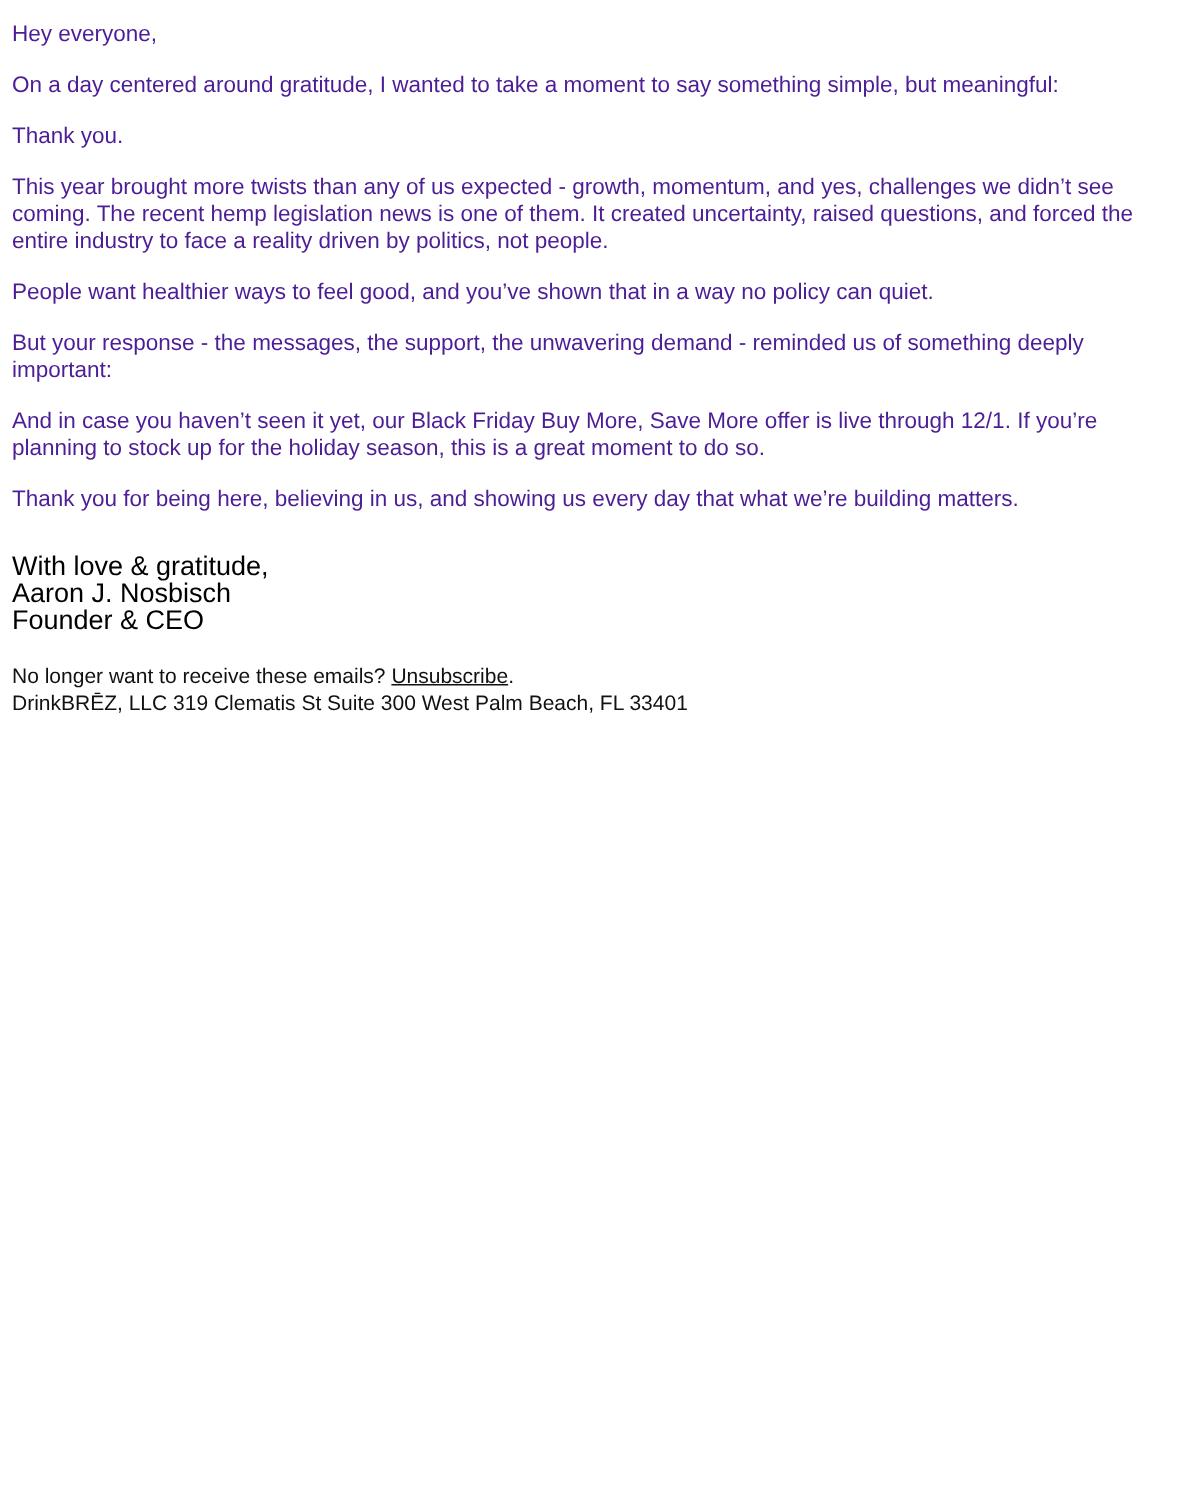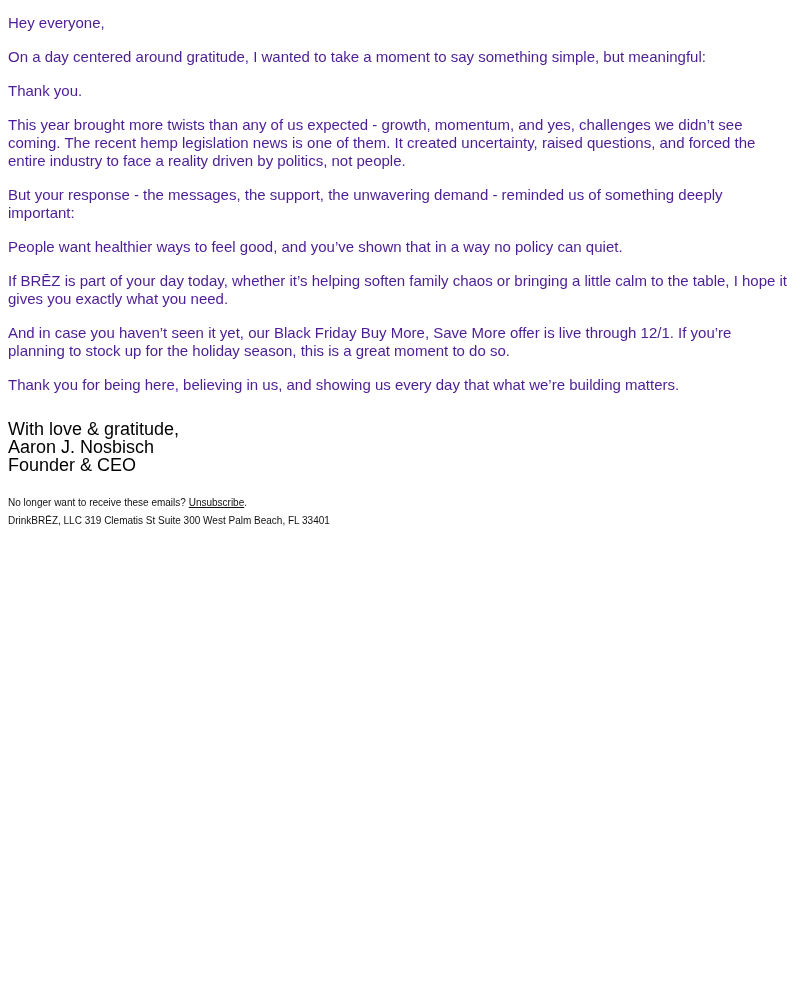--- a/index.html
+++ b/index.html
@@ -30,21 +30,21 @@
     line-height: 18px;
     margin: 26px 0 0 0;
   }
   .signature div {
     margin: 0;
   }
   .footer {
     margin-top: 22px;
   }
   .footer-line {
-    font-size: 10px;
+    font-size: 14px;
     line-height: 13px;
     color: #111;
     margin: 0 0 5px 0;
   }
   .footer-link {
     color: #111;
     text-decoration: underline;
     cursor: pointer;
   }
 </style>
@@ -54,27 +54,26 @@
 <div class="email-body">
 
   <p class="para">Hey everyone,</p>
 
   <p class="para">On a day centered around gratitude, I wanted to take a moment to say something simple, but meaningful:</p>
 
   <p class="para bold">Thank you.</p>
 
   <p class="para">This year brought more twists than any of us expected - growth, momentum, and yes, challenges we didn’t see coming. The recent hemp legislation news is one of them. It created uncertainty, raised questions, and forced the entire industry to face a reality driven by politics, not people.</p>
 
+  <p class="para">People want healthier ways to feel good, and you’ve shown that in a way no policy can quiet.</p>
+
   <p class="para">But your response - the messages, the support, the unwavering demand - reminded us of something deeply important:</p>
-
-  <p class="para">People want healthier ways to feel good, and you’ve shown that in a way no policy can quiet.</p>
 
 
 
-  <p class="para">If BRĒZ is part of your day today, whether it’s helping soften family chaos or bringing a little calm to the table, I hope it gives you exactly what you need.</p>
 
   <p class="para"><span>And in case you haven’t seen it yet, our </span><span class="bold">Black Friday Buy More, Save More offer</span><span> is live through 12/1. If you’re planning to stock up for the holiday season, this is a great moment to do so.</span></p>
 
   <p class="para">Thank you for being here, believing in us, and showing us every day that what we’re building matters.</p>
 
   <div class="signature">
     <div>With love &amp; gratitude,</div>
     <div>Aaron J. Nosbisch</div>
     <div>Founder &amp; CEO</div>
   </div>

